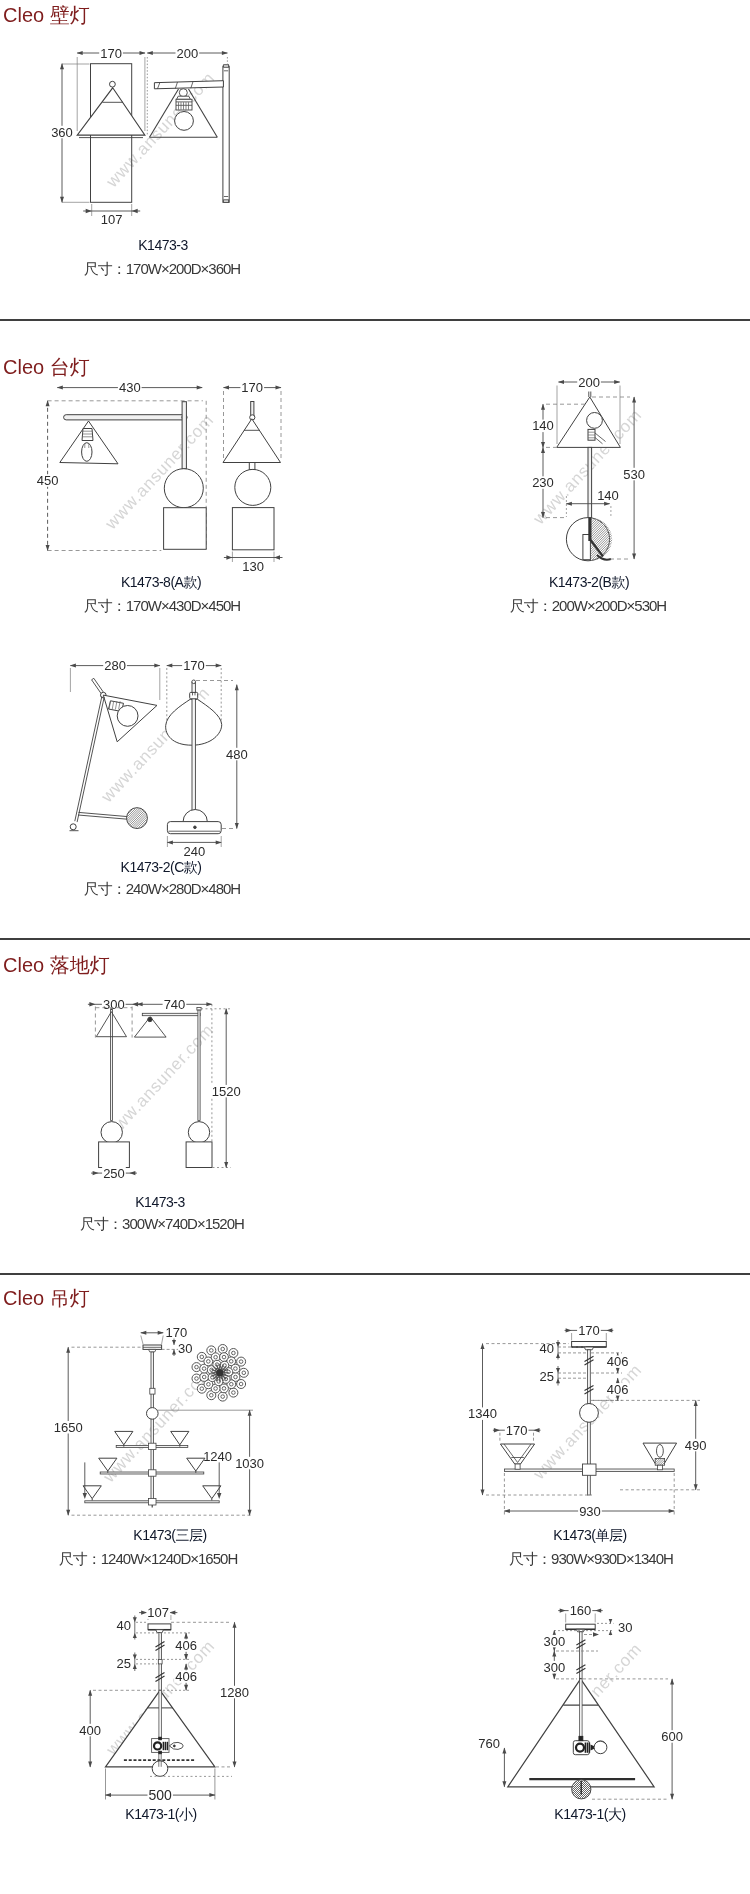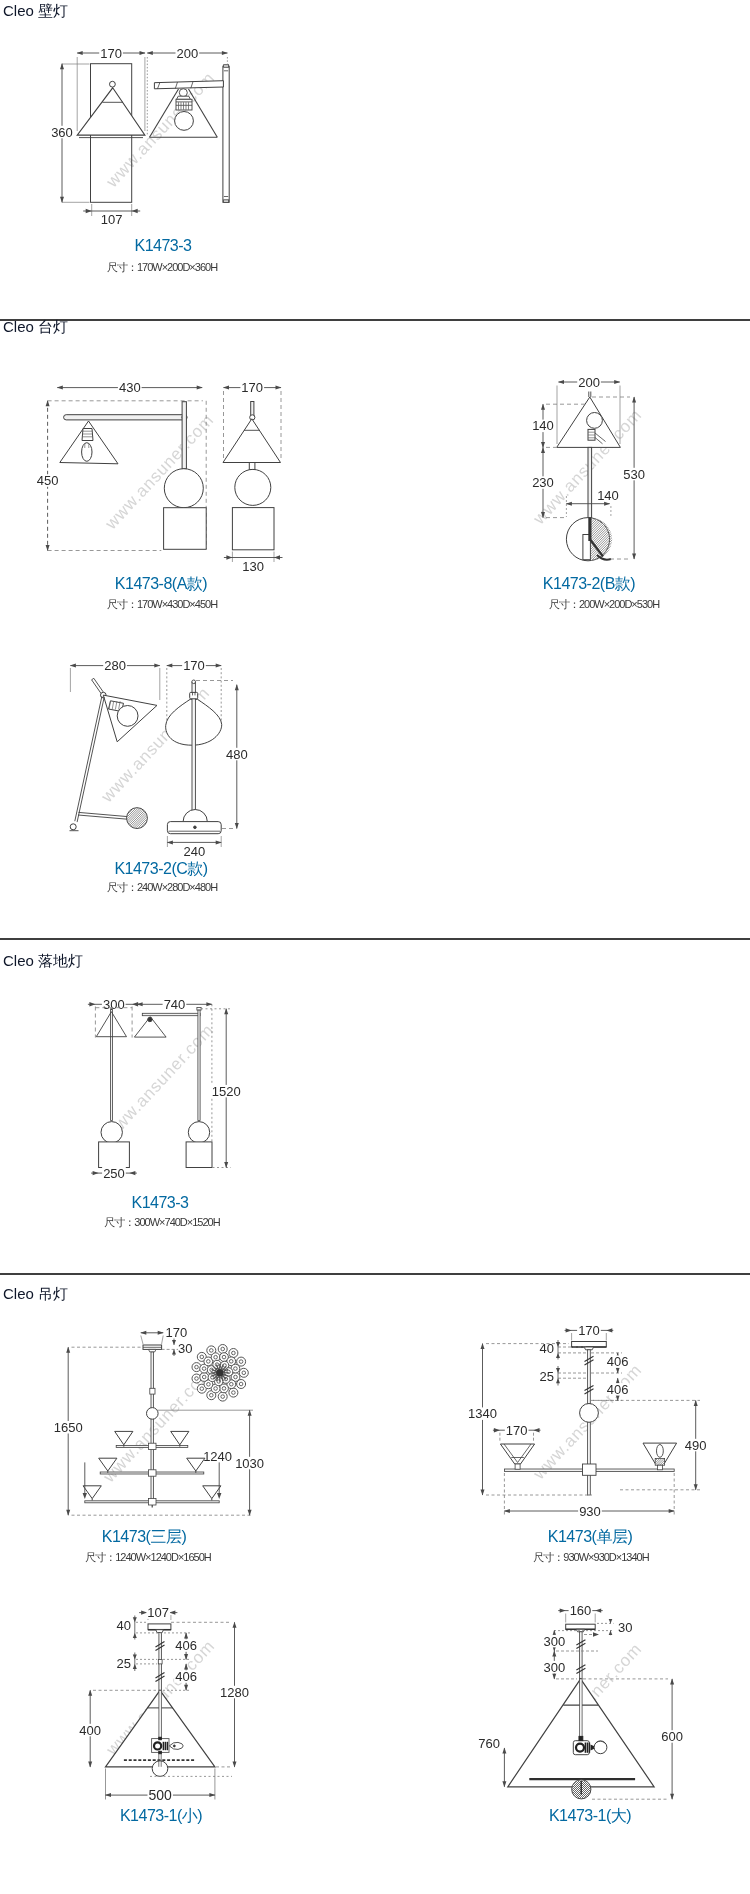--- a/index.html
+++ b/index.html
@@ -1,19 +1,19 @@
 <!DOCTYPE html>
 <html><head><meta charset="utf-8">
 <style>
 html,body{margin:0;padding:0;background:#fff}
 body{width:750px;height:1894px;position:relative;overflow:hidden;font-family:"Liberation Sans",sans-serif}
 .wm{position:absolute;color:#d6d6d6;font-size:17px;letter-spacing:0.8px;white-space:nowrap;transform:translate(-50%,-50%) rotate(-47deg)}
-.head{position:absolute;color:#0f172a;font-size:15px;white-space:nowrap}
-.cap{position:absolute;color:#0369a1;font-size:16px;letter-spacing:-0.5px;white-space:nowrap;transform:translateX(-50%)}
-.siz{position:absolute;color:#383838;font-size:11px;letter-spacing:-1px;white-space:nowrap;transform:translateX(-50%)}
+.head{position:absolute;color:#7f1d1d;font-size:20px;white-space:nowrap}
+.cap{position:absolute;color:#0f172a;font-size:14px;letter-spacing:-0.5px;white-space:nowrap;transform:translateX(-50%)}
+.siz{position:absolute;color:#383838;font-size:15px;letter-spacing:-1px;white-space:nowrap;transform:translateX(-50%)}
 .sep{position:absolute;left:0;width:750px;height:2px;background:#3f3f3f}
 svg{position:absolute;left:0;top:0}
 </style></head>
 <body>
 
 <div class="wm" style="left:161px;top:130px">www.ansuner.com</div>
 
 <div class="wm" style="left:160px;top:472px">www.ansuner.com</div>
 
 <div class="wm" style="left:588px;top:467px">www.ansuner.com</div>
@@ -27,53 +27,53 @@
 <div class="wm" style="left:588px;top:1422px">www.ansuner.com</div>
 
 <div class="wm" style="left:161px;top:1698px">www.ansuner.com</div>
 
 <div class="wm" style="left:588px;top:1701px">www.ansuner.com</div>
 
 <div class="head" style="left:3px;top:2px">Cleo 壁灯</div>
 
 <div class="sep" style="top:319px"></div>
 
-<div class="head" style="left:3px;top:318px">Cleo 台灯</div>
+<div class="head" style="left:3px;top:354px">Cleo 台灯</div>
 
 <div class="sep" style="top:938px"></div>
 
 <div class="head" style="left:3px;top:952px">Cleo 落地灯</div>
 
 <div class="sep" style="top:1273px"></div>
 
 <div class="head" style="left:3px;top:1285px">Cleo 吊灯</div>
 
 <div class="cap" style="left:163px;top:237px">K1473-3</div>
 
 <div class="cap" style="left:161px;top:574px">K1473-8(A款)</div>
 
 <div class="cap" style="left:589px;top:574px">K1473-2(B款)</div>
 
 <div class="cap" style="left:161px;top:859px">K1473-2(C款)</div>
 
 <div class="cap" style="left:160px;top:1194px">K1473-3</div>
 
-<div class="cap" style="left:144px;top:1527px">K1473(三层)</div>
+<div class="cap" style="left:170px;top:1527px">K1473(三层)</div>
 
 <div class="cap" style="left:590px;top:1527px">K1473(单层)</div>
 
 <div class="cap" style="left:161px;top:1806px">K1473-1(小)</div>
 
 <div class="cap" style="left:590px;top:1806px">K1473-1(大)</div>
 
 <div class="siz" style="left:162px;top:260px">尺寸：170W×200D×360H</div>
 
 <div class="siz" style="left:162px;top:597px">尺寸：170W×430D×450H</div>
 
-<div class="siz" style="left:604px;top:597px">尺寸：200W×200D×530H</div>
+<div class="siz" style="left:588px;top:597px">尺寸：200W×200D×530H</div>
 
 <div class="siz" style="left:162px;top:880px">尺寸：240W×280D×480H</div>
 
 <div class="siz" style="left:162px;top:1215px">尺寸：300W×740D×1520H</div>
 
 <div class="siz" style="left:148px;top:1550px">尺寸：1240W×1240D×1650H</div>
 
 <div class="siz" style="left:591px;top:1550px">尺寸：930W×930D×1340H</div>
 <svg width="750" height="1894" viewBox="0 0 750 1894">
 <defs>

